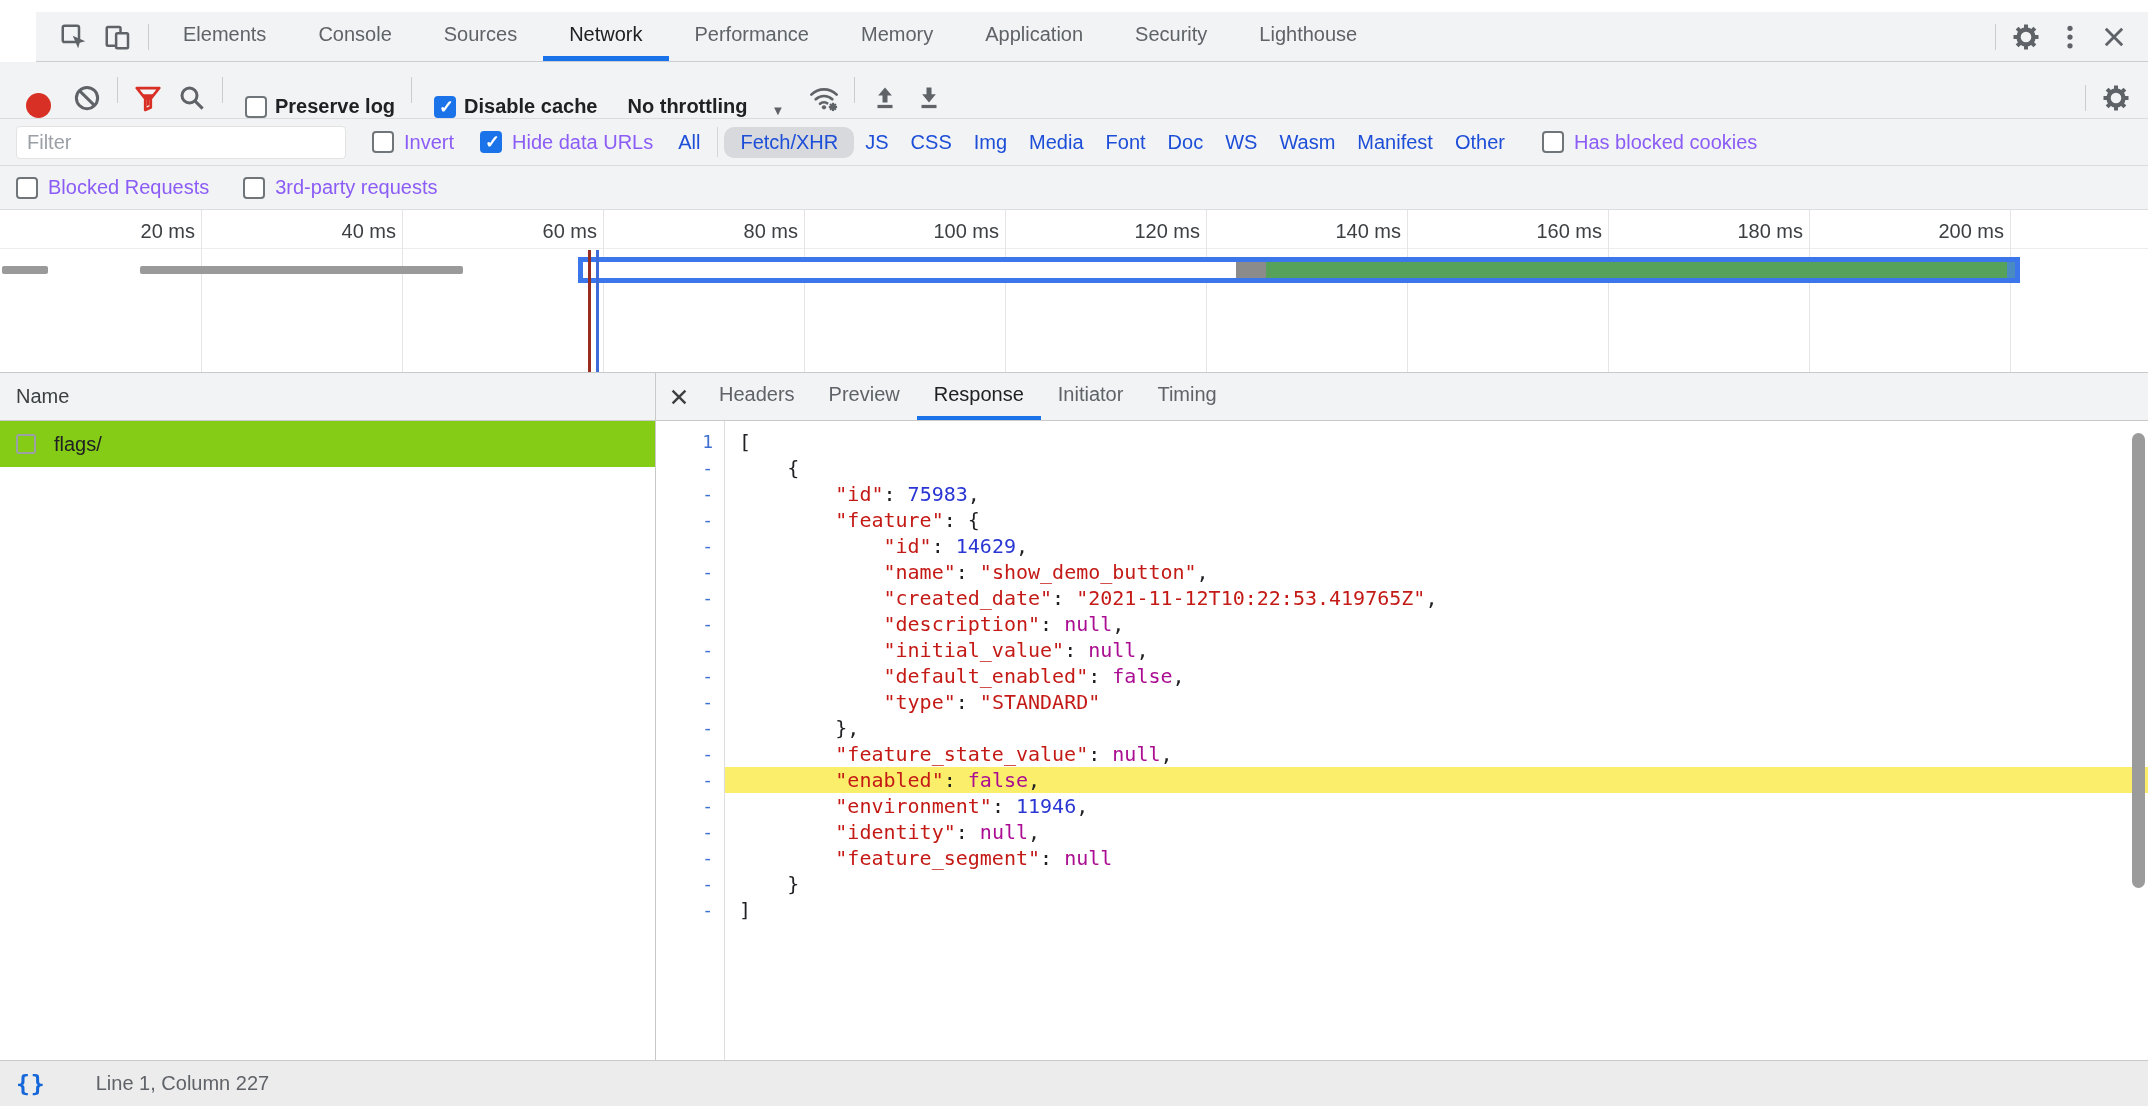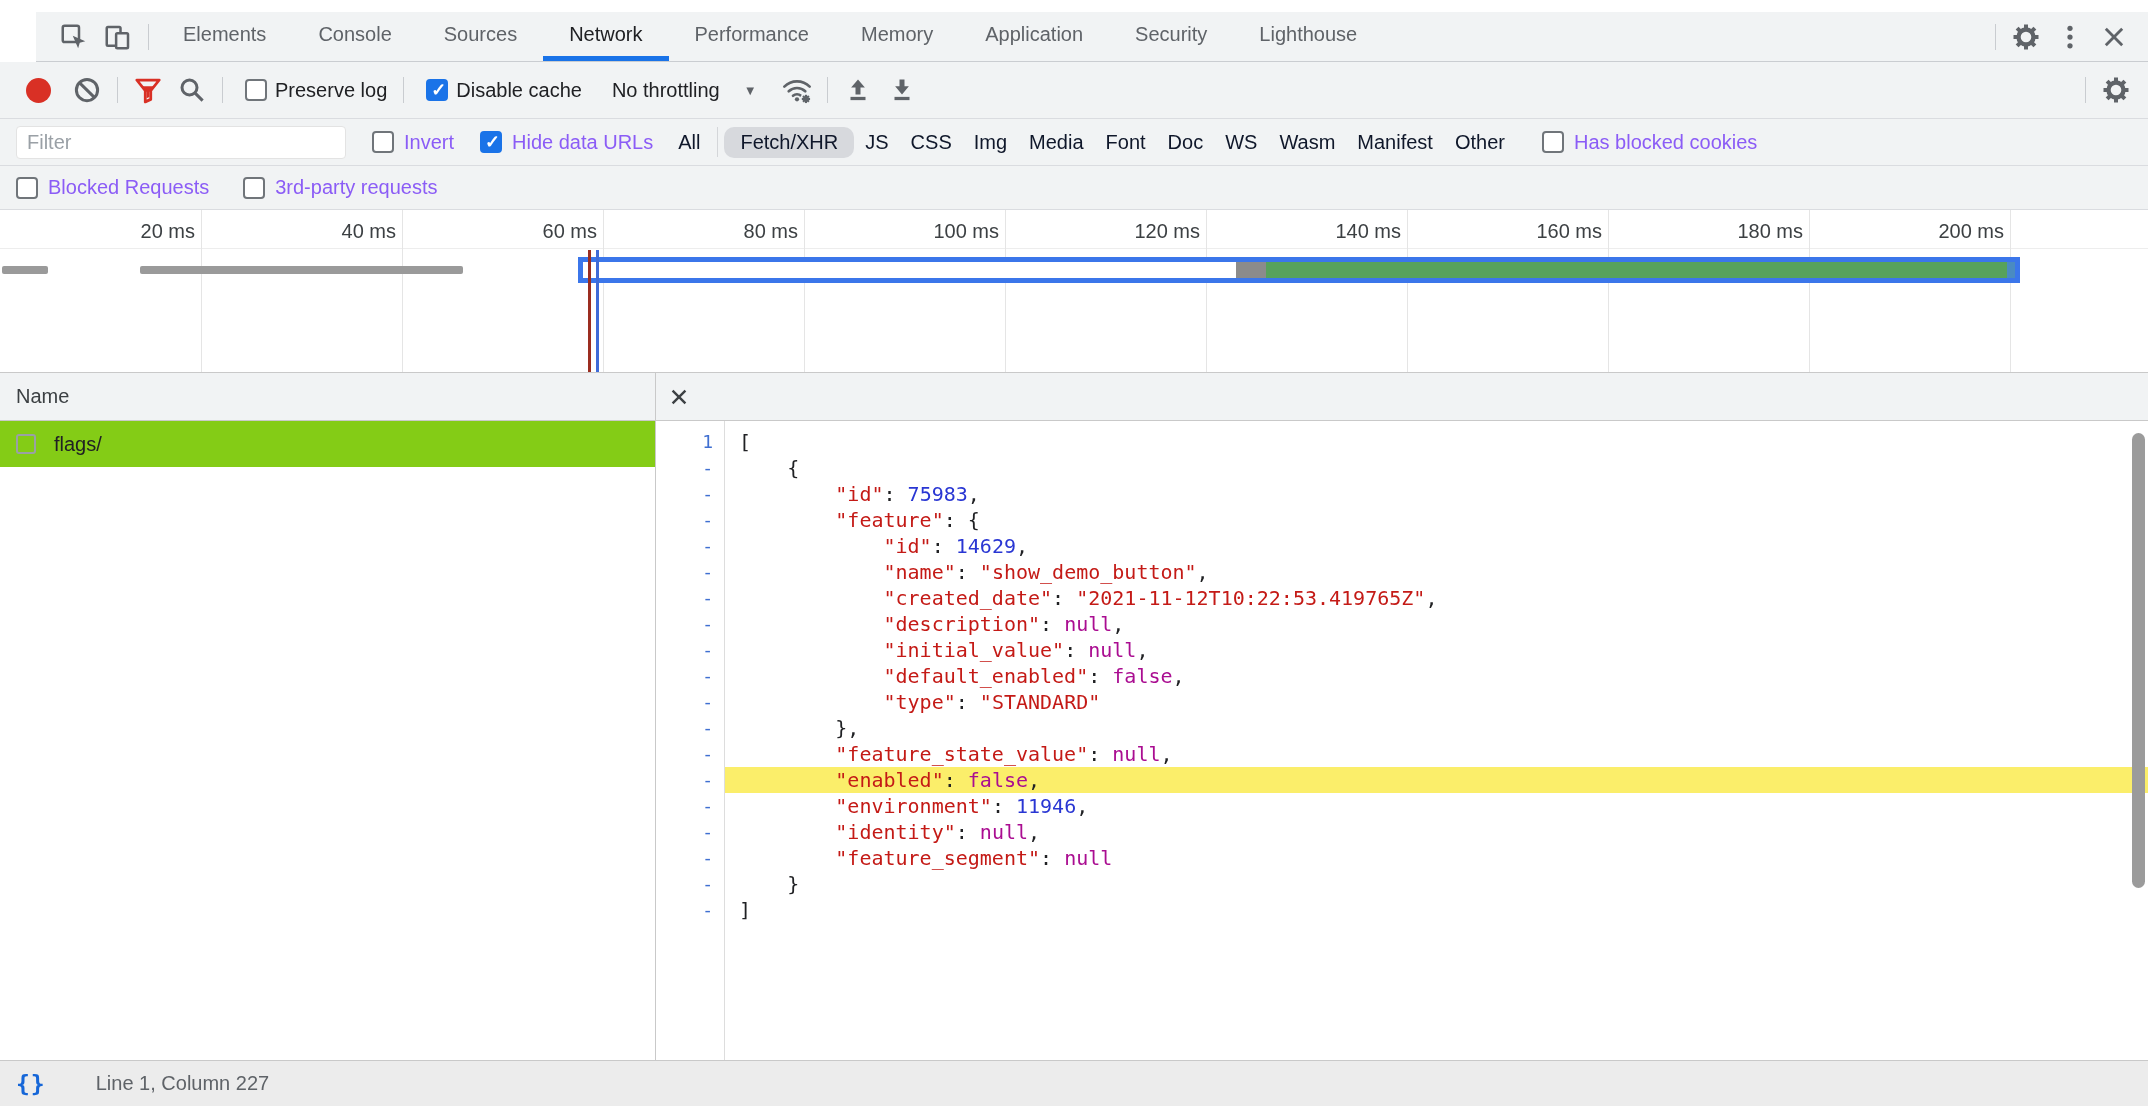--- a/index.html
+++ b/index.html
@@ -12,38 +12,38 @@
   .tabbar { height:50px; background:#f1f3f4; border-bottom:1px solid #cacdd1; display:flex; align-items:stretch; flex:none;margin-left:36px; }
   .tabbar .left-icons { display:flex; align-items:center; padding-left:16px; }
   .icon-btn { width:44px; height:40px; display:flex; align-items:center; justify-content:center; }
   .vdiv { width:1px; height:26px; background:#c9ccd0; margin:auto 8px; }
   .tabs { display:flex; align-items:stretch; }
   .tab { display:flex; align-items:center; padding:0 26px; font-size:20px; color:#5f6368; border-bottom:5px solid transparent; white-space:nowrap; }
   .tab.selected { color:#202124; border-bottom-color:#1a73e8; }
   .tabbar .right-icons { margin-left:auto; display:flex; align-items:center; padding-right:12px; }
 
   
-  .toolbar { height:57px; background:#f1f3f4; border-bottom:1px solid #dadce0; display:flex; align-items:center; padding:0 10px; flex:none; }
+  .toolbar { height:57px; background:#f1f3f4; border-bottom:1px solid #dadce0; display:flex; align-items:flex-end; padding:0 10px; flex:none;font-weight:bold; }
   .record-dot { width:25px; height:25px; border-radius:50%; background:#d93025; margin:0 14px 0 16px; }
   .tb-label { font-size:20px; color:#202124; margin:0 8px; white-space:nowrap; }
   .throttle { font-size:20px; color:#202124; margin-left:22px; }
   .dd-arrow { font-size:13px; color:#5f6368; margin:0 18px 0 24px; }
   .checkbox { width:22px; height:22px; border:2px solid #70757a; border-radius:4px; background:#fff; flex:none; }
   .checkbox.checked { border-color:#1a73e8; background:#1a73e8; position:relative; }
   .checkbox.checked::after { content:"✓"; position:absolute; left:3px; top:-2px; color:#fff; font-size:18px; font-weight:bold; }
   .toolbar .right { margin-left:auto; display:flex; align-items:center; }
 
   
   .filterbar { height:47px; background:#f1f3f4; border-bottom:1px solid #dadce0; display:flex; align-items:center; padding:0 16px; flex:none; }
   .filter-input { width:330px; height:33px; border:1px solid #e3e3e3; background:#fff; border-radius:4px; font-size:20px; padding:0 10px; color:#6d28d9; outline:none; font-family:"Liberation Sans",sans-serif; }
   .filter-input::placeholder { color:#9aa0a6; }
   .filterbar .gap { width:26px; flex:none; }
   .cb-label { font-size:20px; color:#8b5cf6; margin-left:10px; white-space:nowrap; }
   .type-list { display:flex; align-items:center; margin-left:14px; }
-  .type-item { font-size:20px; color:#0f172a; padding:4px 11px; white-space:nowrap; }
+  .type-item { font-size:20px; color:#1d4ed8; padding:4px 11px; white-space:nowrap; }
   .type-item.selected { background:#d7d9dd; border-radius:10px; padding:4px 16px; }
   .type-sep { width:1px; height:30px; background:#d4d6d9; margin:0 6px; }
 
   
   .morefilters { height:44px; background:#f1f3f4; border-bottom:1px solid #dadce0; display:flex; align-items:center; padding:0 16px; flex:none; }
 
   
   .overview { height:163px; background:#fff; border-bottom:1px solid #c9c9c9; position:relative; flex:none; overflow:hidden; }
   .gridline { position:absolute; top:0; bottom:0; width:1px; background:#e5e5e5; }
   .tick { position:absolute; top:10px; font-size:20px; color:#3c4043; white-space:nowrap; }
@@ -346,20 +346,27 @@
     <div class="right-panel">
       <div class="detail-tabbar">
         <div class="detail-close">
           <span>
             <svg width="22" height="22" viewBox="0 0 24 24" stroke="#3c4043" stroke-width="2.6">
               <line x1="5" y1="5" x2="19" y2="19"></line>
                 <line x1="19" y1="5" x2="5" y2="19"></line>
             </svg>
           </span>
         </div>
+        <div class="tabs" style="display:flex;">
+            <div class="dtab">Headers</div>
+            <div class="dtab">Preview</div>
+            <div class="dtab selected">Response</div>
+            <div class="dtab">Initiator</div>
+            <div class="dtab">Timing</div>
+          </div>
       </div>
       <div class="response-body">
         <div class="gutter-rail"></div>
         <div style="position:relative;">
             <div class="code-line">
               <div class="line-gutter">1</div>
               <div class="line-code"><span class="tok-pun">[</span></div>
             </div>
             <div class="code-line">
               <div class="line-gutter">-</div>

